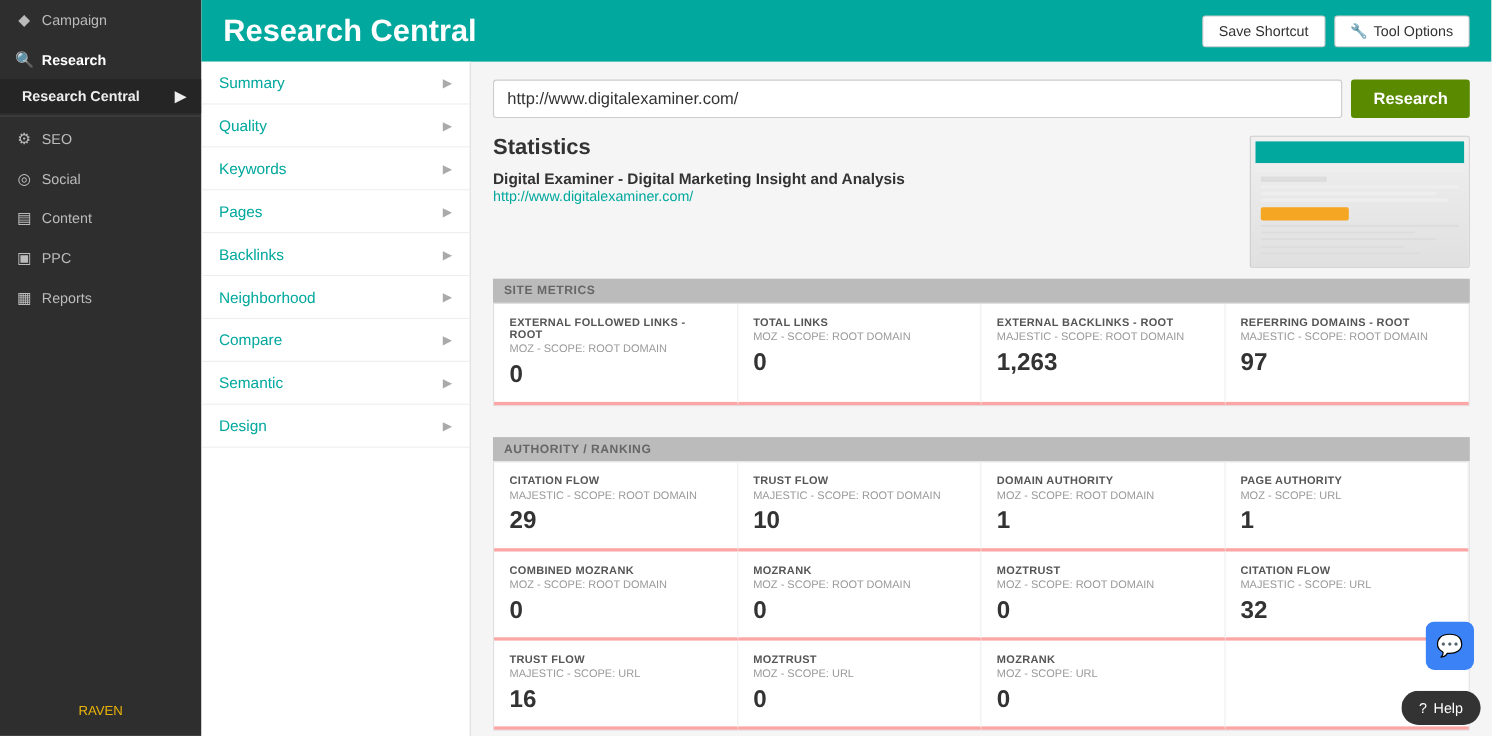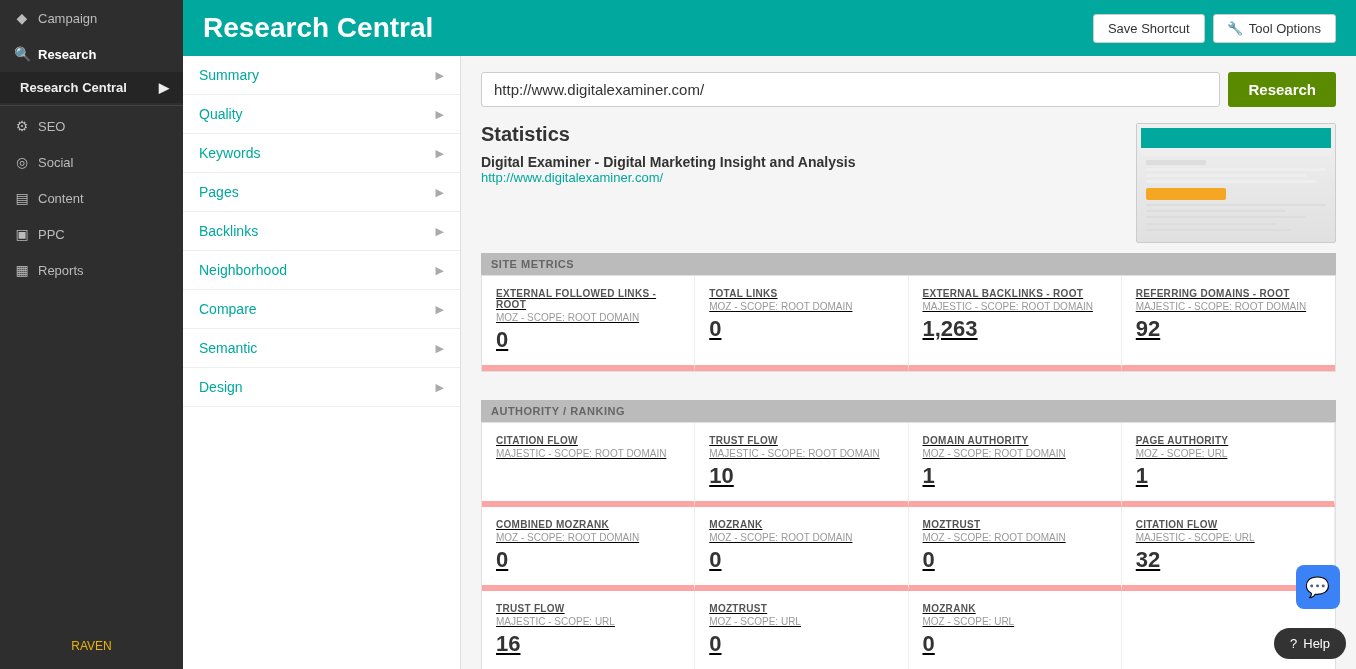--- a/index.html
+++ b/index.html
@@ -94,21 +94,21 @@
 
     
     #content {
       display: flex;
       flex: 1;
       overflow: hidden;
     }
 
     
     #subnav {
-      width: 278px;
+      width: 245px;
       background: #fff;
       border-right: 1px solid #ddd;
       overflow-y: auto;
       flex-shrink: 0;
     }
     .subnav-item {
       display: flex;
       align-items: center;
       justify-content: space-between;
       padding: 11px 16px;
@@ -189,22 +189,21 @@
     }
     .metrics-grid {
       display: grid;
       grid-template-columns: repeat(4, 1fr);
       background: #fff;
       border: 1px solid #e0e0e0;
     }
     .metric-cell {
       padding: 12px 14px;
       border-right: 1px solid #eee;
-      border-bottom: 6px solid #fca5a5;
-      text-decoration: underline;
+      border-bottom: 3px solid #fca5a5;
     }
     .metric-cell:last-child { border-right: none; }
     .metric-label {
       font-size: 10px;
       font-weight: bold;
       color: #555;
       text-transform: uppercase;
       margin-bottom: 2px;
       letter-spacing: 0.3px;
     }
@@ -402,31 +401,32 @@
             <div class="metric-value">0</div>
           </div>
           <div class="metric-cell">
             <div class="metric-label">EXTERNAL BACKLINKS - ROOT</div>
             <div class="metric-source">MAJESTIC - SCOPE: ROOT DOMAIN</div>
             <div class="metric-value">1,263</div>
           </div>
           <div class="metric-cell">
             <div class="metric-label">REFERRING DOMAINS - ROOT</div>
             <div class="metric-source">MAJESTIC - SCOPE: ROOT DOMAIN</div>
-            <div class="metric-value">92</div>
+            <div class="metric-value">97</div>
           </div>
         </div>
       </div>
 
       <div class="metrics-section">
         <div class="metrics-section-header">AUTHORITY / RANKING</div>
         <div class="metrics-grid">
           <div class="metric-cell">
             <div class="metric-label">CITATION FLOW</div>
             <div class="metric-source">MAJESTIC - SCOPE: ROOT DOMAIN</div>
+            <div class="metric-value">29</div>
           </div>
           <div class="metric-cell">
             <div class="metric-label">TRUST FLOW</div>
             <div class="metric-source">MAJESTIC - SCOPE: ROOT DOMAIN</div>
             <div class="metric-value">10</div>
           </div>
           <div class="metric-cell">
             <div class="metric-label">DOMAIN AUTHORITY</div>
             <div class="metric-source">MOZ - SCOPE: ROOT DOMAIN</div>
             <div class="metric-value">1</div>

